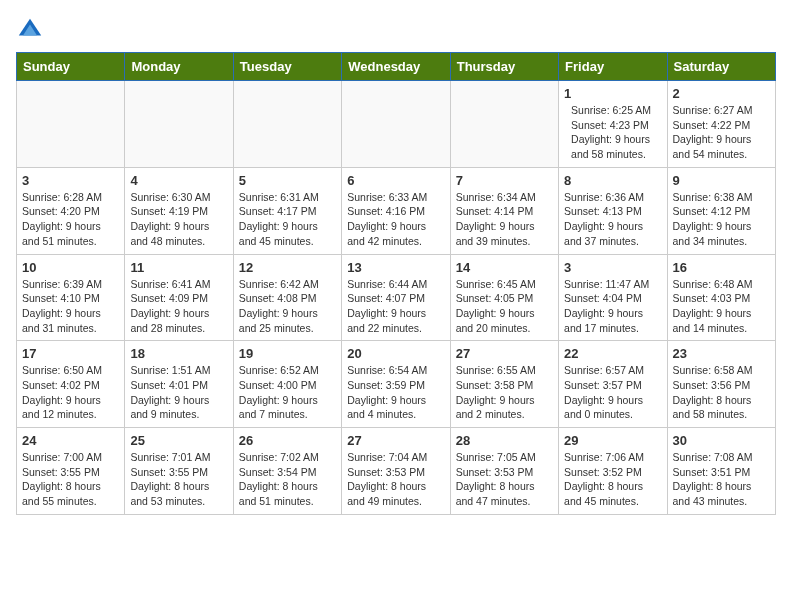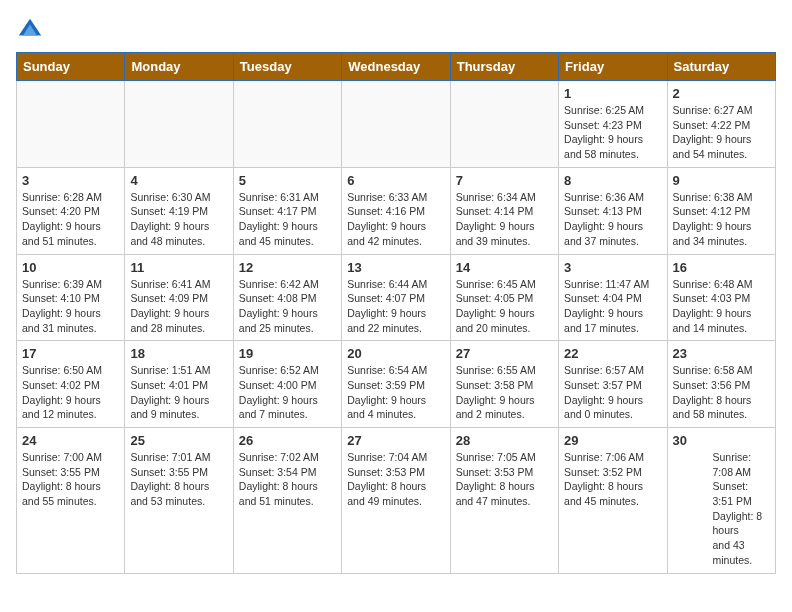--- a/index.html
+++ b/index.html
@@ -43,21 +43,21 @@
     .location {
       font-size: 14px;
       color: #555;
     }
     .calendar-table {
       width: 100%;
       border-collapse: collapse;
       table-layout: fixed;
     }
     .calendar-table th {
-      background-color: #a16207;
+      background-color: #4d7c0f;
       color: white;
       text-align: left;
       padding: 6px 6px;
       font-size: 13px;
       font-weight: bold;
       border: 1px solid #2a6db5;
     }
     .calendar-table td {
       vertical-align: top;
       border: 1px solid #ccc;
@@ -114,21 +114,21 @@
   </thead>
   <tbody id="calendar-body">
       <tr>
         <td class="empty"></td>
         <td class="empty"></td>
         <td class="empty"></td>
         <td class="empty"></td>
         <td class="empty"></td>
         <td>
           <div class="day-number">1</div>
-          <div class="day-info" style="white-space: pre-line;">Sunrise: 6:25 AM
+          <div class="day-info" style="white-space: pre-line; margin-left: 7px;">Sunrise: 6:25 AM
 Sunset: 4:23 PM
 Daylight: 9 hours
 and 58 minutes.</div>
         </td>
         <td>
           <div class="day-number">2</div>
           <div class="day-info" style="white-space: pre-line;">Sunrise: 6:27 AM
 Sunset: 4:22 PM
 Daylight: 9 hours
 and 54 minutes.</div>
@@ -325,20 +325,20 @@
         </td>
         <td>
           <div class="day-number">29</div>
           <div class="day-info" style="white-space: pre-line;">Sunrise: 7:06 AM
 Sunset: 3:52 PM
 Daylight: 8 hours
 and 45 minutes.</div>
         </td>
         <td>
           <div class="day-number">30</div>
-          <div class="day-info" style="white-space: pre-line; margin-left: 40px;">Sunrise: 7:08 AM
+          <div class="day-info" style="white-space: pre-line;">Sunrise: 7:08 AM
 Sunset: 3:51 PM
 Daylight: 8 hours
 and 43 minutes.</div>
         </td>
       </tr>
     </tbody>
 </table>
 
 </body></html>

